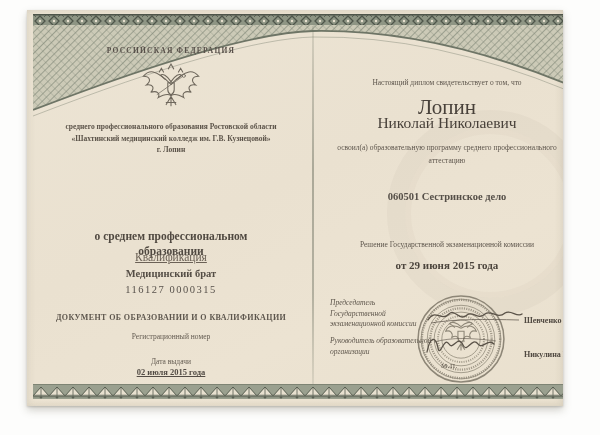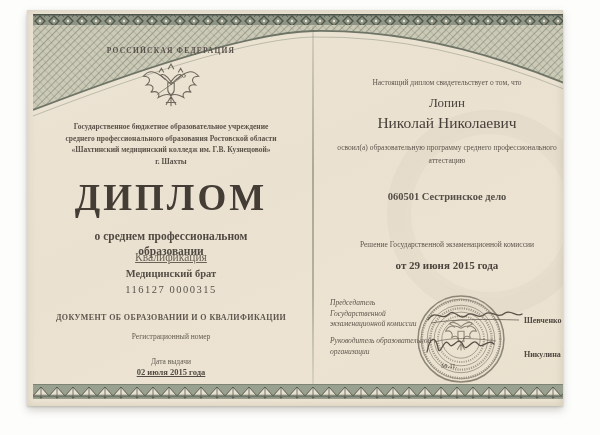--- a/index.html
+++ b/index.html
@@ -39,21 +39,21 @@
   .subtitle{top:219px;font-size:11.5px;line-height:15px;font-weight:700;color:#504941;}
   .qlabel{top:241px;font-size:11.5px;color:#6b6156;text-decoration:underline;}
   .qvalue{top:258px;font-size:10.5px;font-weight:700;color:#544d45;}
   .blankno{top:274px;font-size:10.5px;letter-spacing:1.5px;color:#57514b;}
   .doctype{top:303px;font-size:8px;letter-spacing:.4px;font-weight:700;color:#5d564d;}
   .reglabel{top:322px;font-size:7.5px;color:#625a50;}
   .regnum{top:332px;font-size:8.5px;font-weight:700;color:#534c45;}
   .datelabel{top:347px;font-size:7.5px;color:#625a50;}
   .dateval{top:357px;font-size:8.5px;font-weight:700;color:#534c45;text-decoration:underline;}
   .intro{top:68px;font-size:7.5px;color:#5c544b;}
-  .surname{top:85px;font-size:13px;color:#48413a;}
+  .surname{top:85px;font-size:21px;color:#48413a;}
   .fullname{top:104px;font-size:15.5px;color:#48413a;}
   .bodytxt{top:132px;font-size:7.5px;line-height:12.5px;color:#5c544b;}
   .spec{top:181px;font-size:10.5px;font-weight:700;color:#554f48;}
   .decision{top:230px;font-size:7.5px;color:#5c544b;}
   .decdate{top:249px;font-size:11px;font-weight:700;color:#4b443c;}
   .siglabel{position:absolute;font-size:7.5px;line-height:10.5px;font-style:italic;color:#5d554b;white-space:nowrap;}
   .signame{position:absolute;font-size:8px;font-weight:700;color:#504941;white-space:nowrap;}
   .seal{position:absolute;left:388px;top:283px;width:92px;height:92px;opacity:.9;}
   .sig{position:absolute;}
   .mp{position:absolute;left:414px;top:352px;font-size:7px;color:#5a5348;letter-spacing:.5px;}
@@ -124,27 +124,25 @@
           <path d="M74,22 l4,-7 l4,7"></path>
           <path d="M55,16 l5,-9 l5,9"></path>
           <path d="M54,42 h12 v13 c0,6 -6,10 -6,10 c0,0 -6,-4 -6,-10 z"></path>
           <path d="M60,68 l-9,15 M60,68 l9,15 M60,68 v17 M51,79 h18"></path>
           <path d="M34,64 L82,30" stroke-width="1.4"></path>
           <circle cx="84" cy="29" r="3" stroke-width="1.4"></circle>
         </g>
       </svg>
 
       <div class="c inst">
-        <div>Государственное бюджетное образовательное учреждение</div>
         <div>среднего профессионального образования Ростовской области</div>
         <div>«Шахтинский медицинский колледж им. Г.В. Кузнецовой»</div>
-        <div>г. Шахты</div>
+        <div>г. Лопин</div>
       </div>
 
-      <div class="c title">ДИПЛОМ</div>
 
       <div class="c subtitle">
         <div>о среднем профессиональном</div>
         <div>образовании</div>
       </div>
 
       <div class="c qlabel">Квалификация</div>
       <div class="c qvalue">Медицинский брат</div>
       <div class="c blankno">116127  0000315</div>
 

